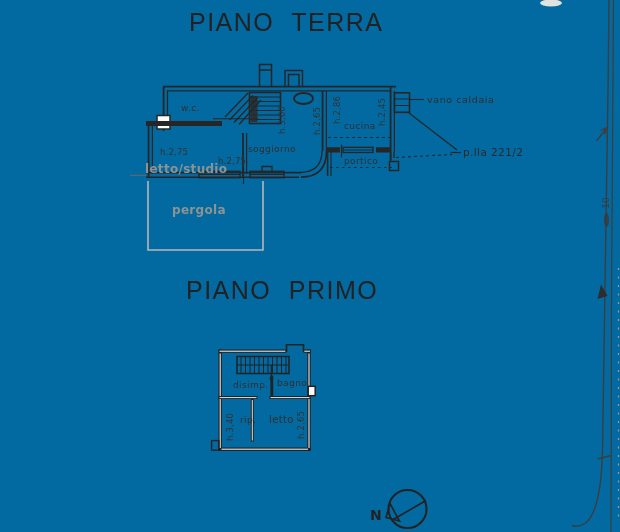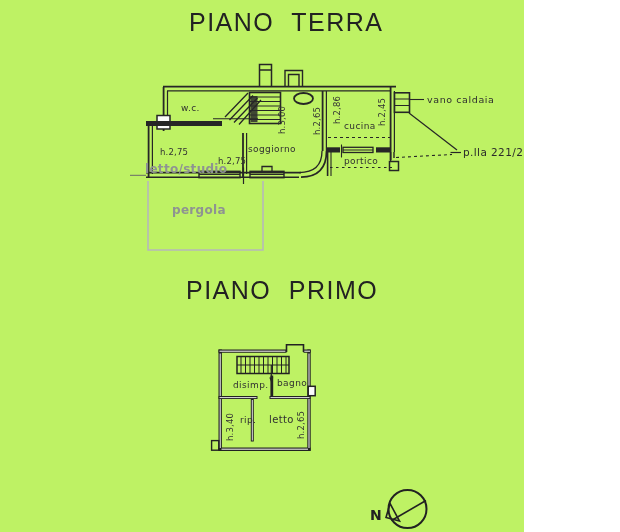--- a/index.html
+++ b/index.html
@@ -1,18 +1,18 @@
 <!DOCTYPE html>
 <html><head>
 <meta charset="utf-8">
 <style>
   html,body{margin:0;padding:0;background:#ffffff;}
   .sheet{
-    position:relative;width:524px;height:532px;overflow:hidden;
-    background:#bef264;
+    position:relative;width:620px;height:532px;overflow:hidden;
+    background:#0369a1;
     font-family:"DejaVu Sans", sans-serif;
   }
   svg{position:absolute;left:0;top:0;display:block;}
   svg text{fill:#2b2b2b;}
   .title-text{
     font-family:"Liberation Sans", sans-serif;
     font-size:25px;letter-spacing:1.5px;word-spacing:9px;fill:#222;
   }
   .room-label{font-size:9px;letter-spacing:.4px;fill:#303030;}
   .h-label{font-size:8.5px;letter-spacing:.2px;fill:#333;}

